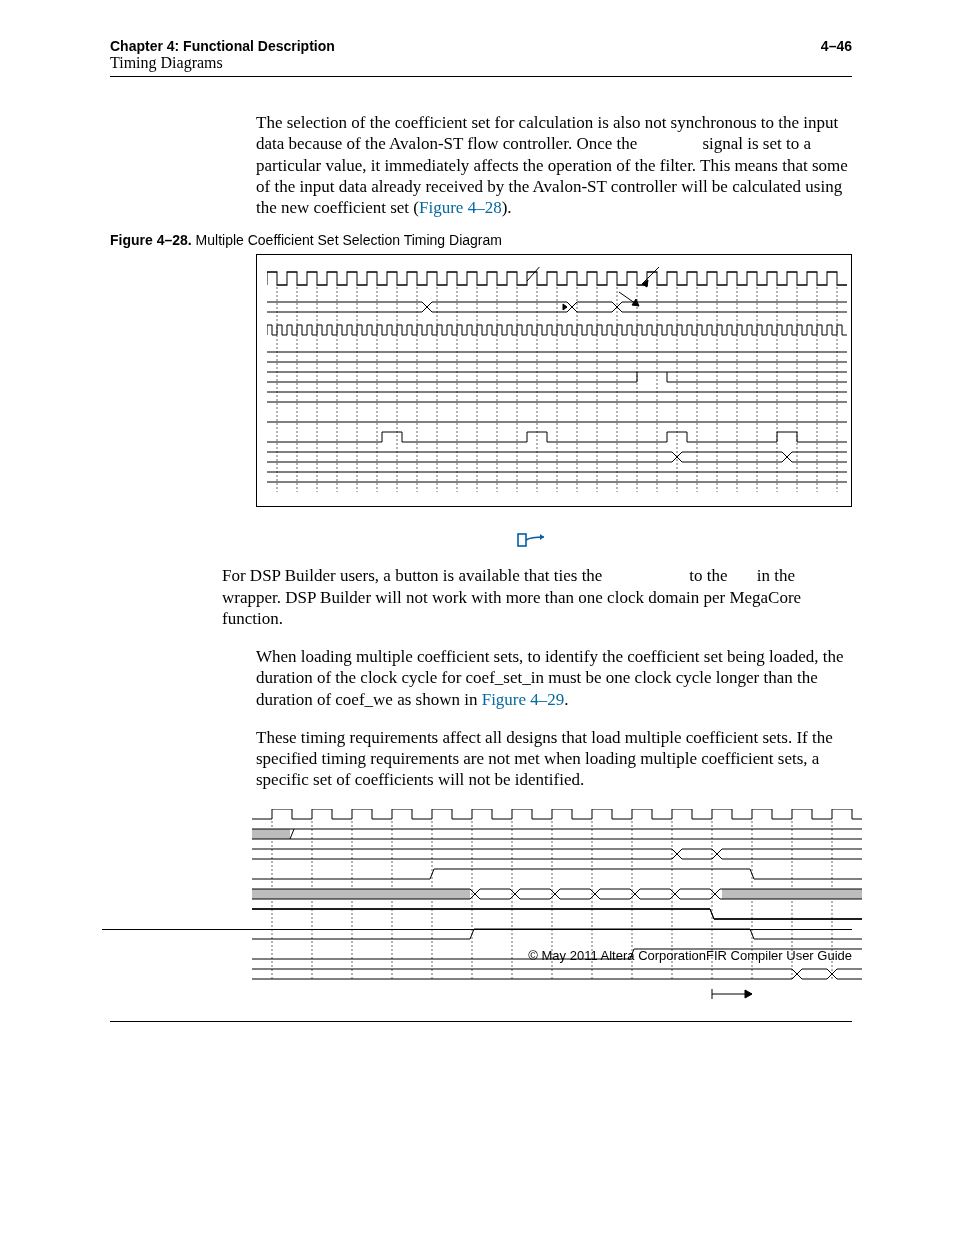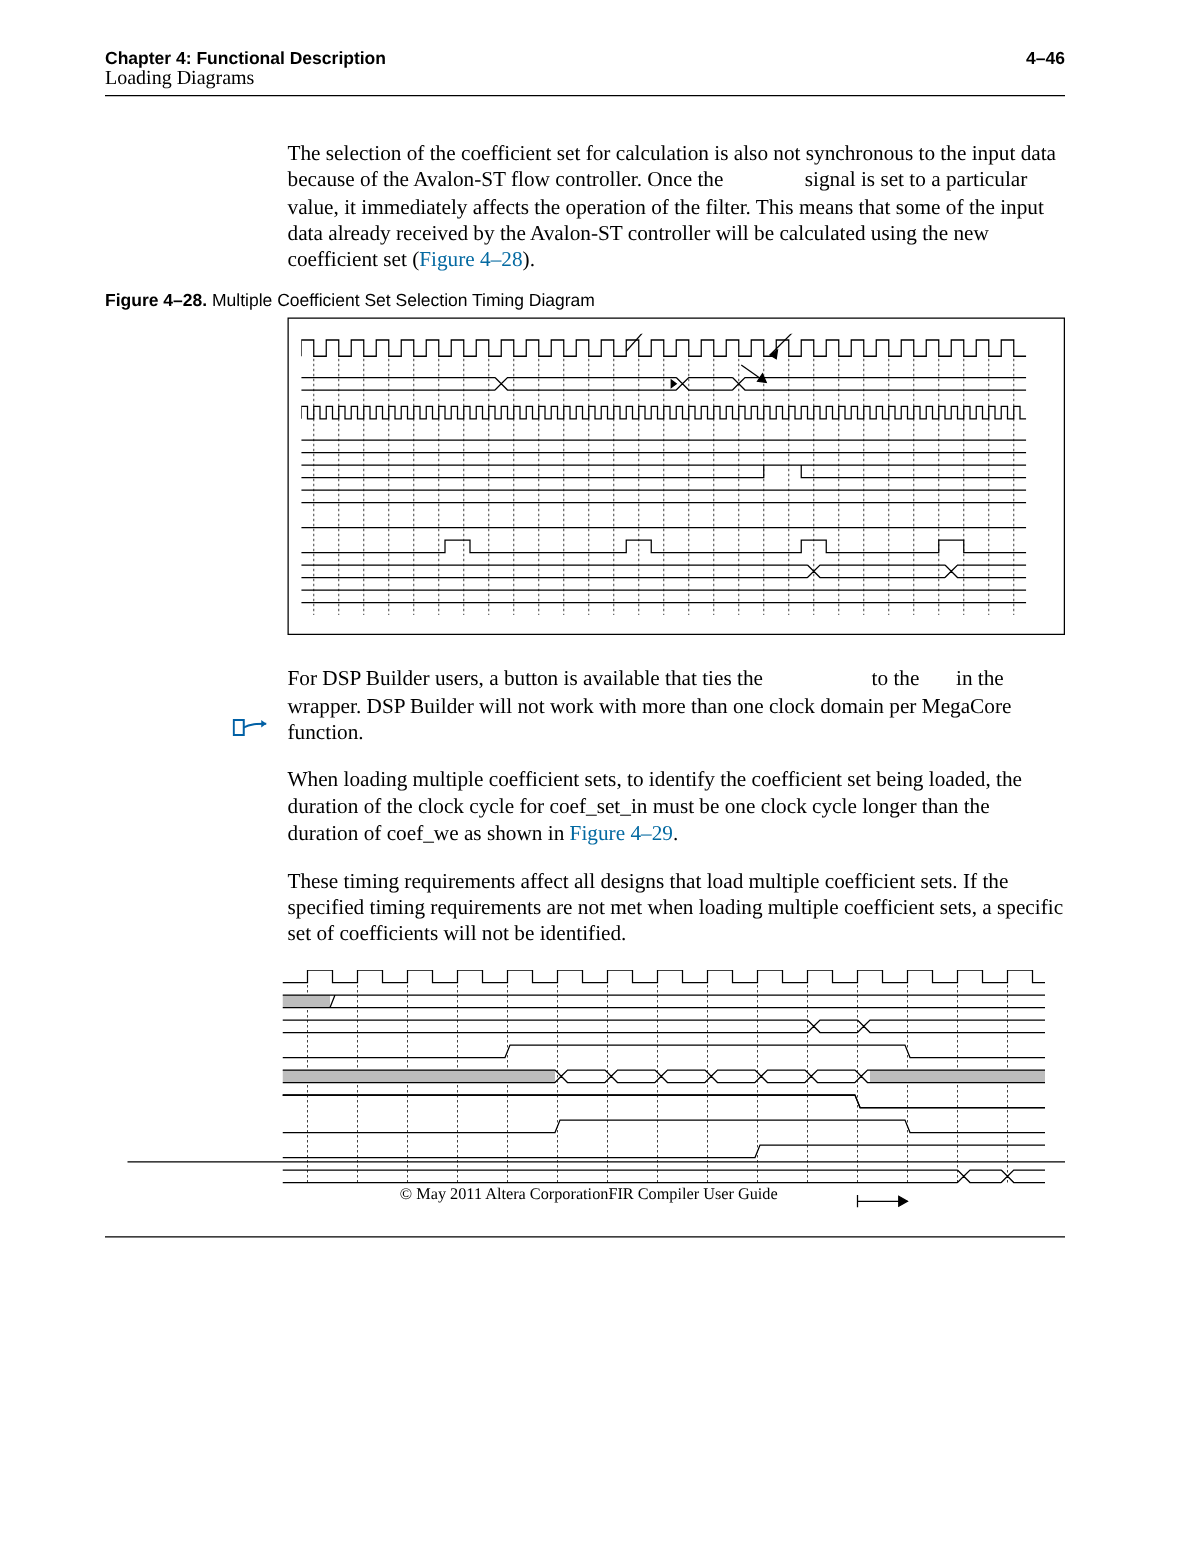--- a/index.html
+++ b/index.html
@@ -9,21 +9,21 @@
     width: 954px;
     height: 1235px;
     background: #ffffff;
     font-family: "Palatino Linotype", "Book Antiqua", Palatino, Georgia, serif;
     color: #000;
   }
   .page {
     position: relative;
     width: 954px;
     height: 1003px;
-    padding: 38px 102px 0 84px;
+    padding: 38px 102px 0 110px;
     box-sizing: border-box;
   }
   .header-line {
     display: flex;
     justify-content: space-between;
     align-items: baseline;
     font-family: Arial, Helvetica, sans-serif;
   }
   .header-left .chap-title {
     font-weight: 700;
@@ -63,25 +63,26 @@
   .diagram-box {
     margin-left: 146px;
     border: 1px solid #000;
     border-top-width: 1.5px;
     padding: 12px 10px 10px 10px;
     margin-bottom: 24px;
   }
 
   .note-row {
     display: flex;
-    align-items: flex-end;
+    align-items: center;
     margin-left: 102px;
     margin-right: 0;
     margin-bottom: 16px;
     margin-top: 24px;
+    flex-direction: column;
   }
   .note-icon {
     flex: 0 0 34px;
     color: #0060a5;
   }
   .note-text {
     flex: 1;
     font-size: 17px;
     line-height: 1.25;
     margin-left: 10px;
@@ -94,22 +95,22 @@
     bottom: 65px;
     border: none;
     border-top: 1px solid #000;
   }
   .footer {
     position: absolute;
     left: 90px;
     right: 102px;
     bottom: 40px;
     display: flex;
-    justify-content: center;
-    font-family: Liberation Serif, serif;
+    justify-content: flex-end;
+    font-family: Liberation Sans, sans-serif;
     font-size: 13px;
   }
 
   
   .diagram-box2 {
     margin-left: 142px;
     padding: 4px 0 10px 0;
     margin-bottom: 8px;
   }
   .bottom-rule {
@@ -125,21 +126,21 @@
 
 <div class="page">
 
   <div>
     <div class="header-line">
       <div class="header-left">
         <div class="chap-title">Chapter 4: Functional Description</div>
       </div>
       <div class="page-num">4–46</div>
     </div>
-    <div class="header-left section-title">Loading Diagrams</div>
+    <div class="header-left section-title">Timing Diagrams</div>
     <hr class="header-rule">
   </div>
 
   <div class="body">
 
     <p class="para">
       <span>The selection of the coefficient set for calculation is also not synchronous to the input data because of the Avalon-ST flow controller. Once the </span><span style="visibility:hidden">coef_set</span><span> signal is set to a particular value, it immediately affects the operation of the filter. This means that some of the input data already received by the Avalon-ST controller will be calculated using the new coefficient set (</span><span class="fig-link">Figure 4–28</span><span>).</span>
     </p>
 
     <div class="fig-caption">

